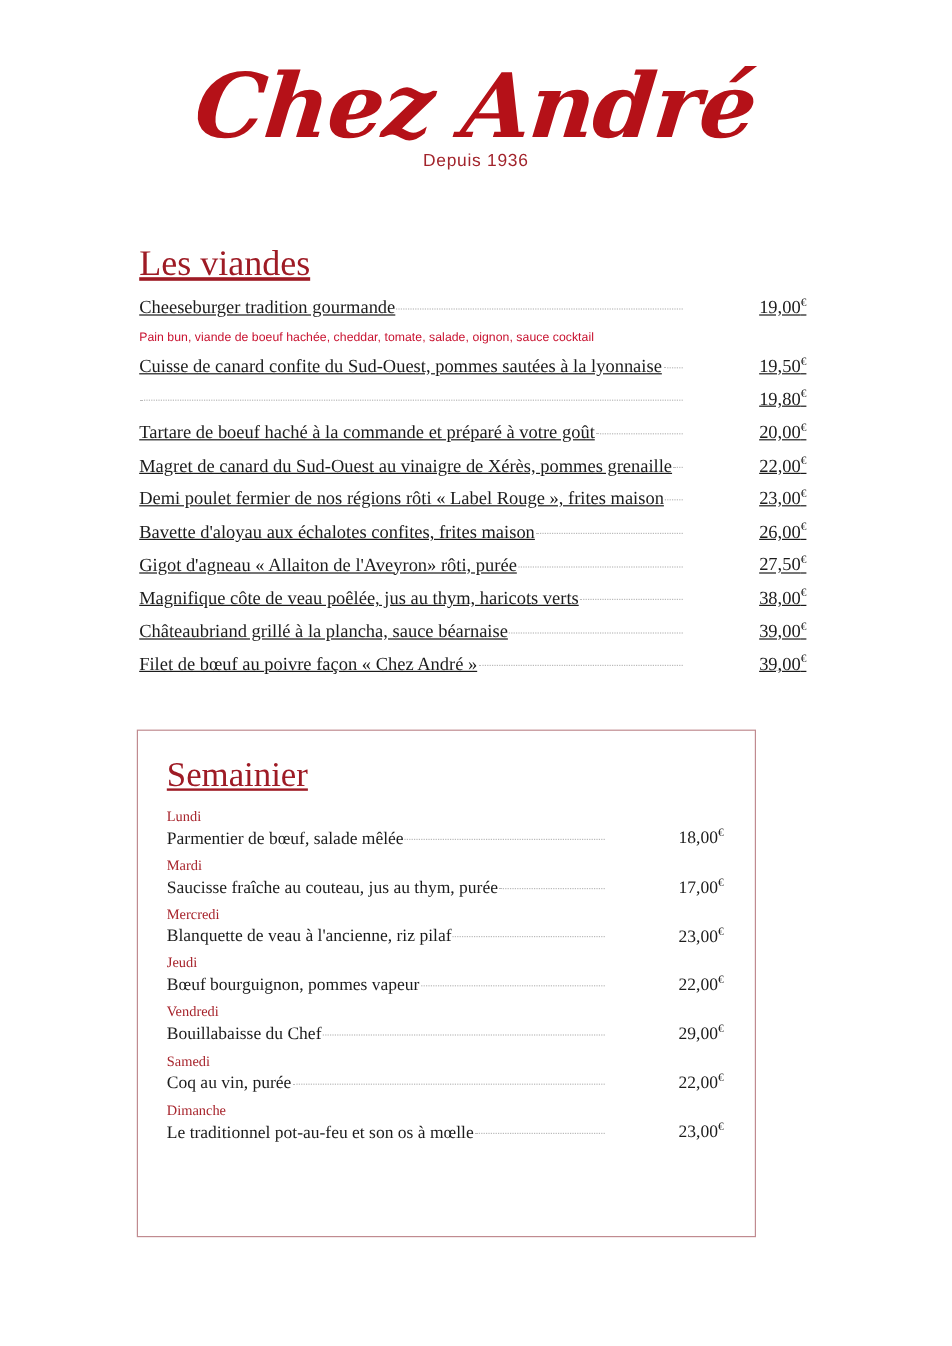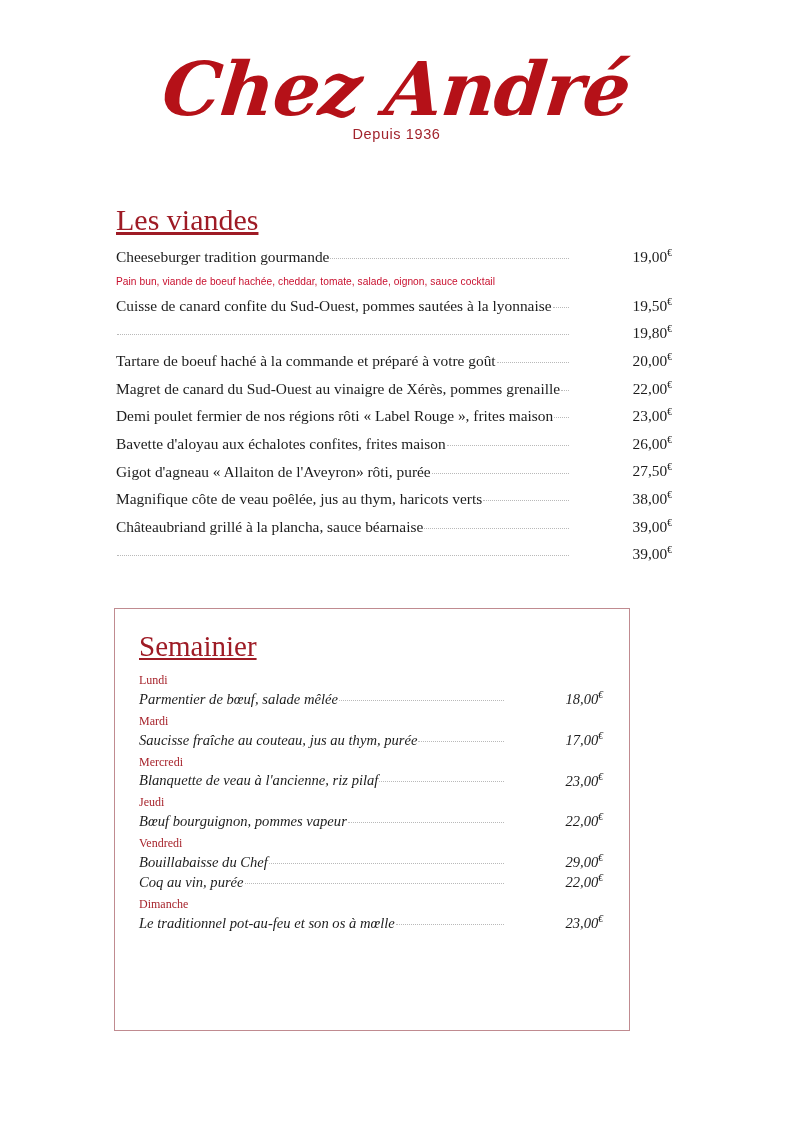--- a/index.html
+++ b/index.html
@@ -92,21 +92,21 @@
     font-size: 10.2px;
     color: #c8102e;
     margin: 2px 0 10px 0;
     letter-spacing: 0.05px;
   }
 
   
   #viandes {
     top: 203px;
   }
-  #viandes .entry { margin-bottom: 9.5px; }
+  #viandes .entry { margin-bottom: 9.5px; text-decoration: underline; }
   #viandes .entry-price { width: 62px; }
   #viandes .leader { margin-right: 6px; }
 
   
   .boxed {
     position: absolute;
     left: 114px;
     top: 608px;
     width: 516px;
     height: 423px;
@@ -119,21 +119,21 @@
   .boxed .section-title {
     font-size: 29px;
     margin-bottom: 10px;
   }
   .day {
     color: #a7242c;
     font-size: 12px;
     margin: 6px 0 2px 0;
     font-family: "Liberation Serif", serif;
   }
-  .boxed .entry { margin-bottom: 2px; font-style: italic; }
+  .boxed .entry { margin-bottom: 2px; }
   .boxed .entry-name { font-size: 14.6px; }
   .boxed .entry-price { font-size: 14.6px; width: 58px; }
   .boxed .leader { margin-right: 6px; }
 </style>
 </head>
 <body>
 
 <div class="header">
   <div class="logo-script">Chez André</div>
   <div class="logo-sub">Depuis 1936</div>
@@ -186,20 +186,21 @@
         <span class="entry-name">Magnifique côte de veau poêlée, jus au thym, haricots verts</span>
         <span class="leader"></span>
         <span class="entry-price">38,00<span class="cur">€</span></span>
       </div>
       <div class="entry">
         <span class="entry-name">Châteaubriand grillé à la plancha, sauce béarnaise</span>
         <span class="leader"></span>
         <span class="entry-price">39,00<span class="cur">€</span></span>
       </div>
       <div class="entry">
+        <span class="entry-name">Filet de bœuf au poivre façon « Chez André »</span>
         <span class="leader"></span>
         <span class="entry-price">39,00<span class="cur">€</span></span>
       </div>
     </div>
 </div>
 
 <div class="boxed">
   <div class="boxed-inner">
     <h2 class="section-title">Semainier</h2>
     <div id="semainier-list">
@@ -226,20 +227,21 @@
           <span class="entry-name">Bœuf bourguignon, pommes vapeur</span>
           <span class="leader"></span>
           <span class="entry-price">22,00<span class="cur">€</span></span>
         </div>
         <div class="day">Vendredi</div>
         <div class="entry">
           <span class="entry-name">Bouillabaisse du Chef</span>
           <span class="leader"></span>
           <span class="entry-price">29,00<span class="cur">€</span></span>
         </div>
+        <div class="day">Samedi</div>
         <div class="entry">
           <span class="entry-name">Coq au vin, purée</span>
           <span class="leader"></span>
           <span class="entry-price">22,00<span class="cur">€</span></span>
         </div>
         <div class="day">Dimanche</div>
         <div class="entry">
           <span class="entry-name">Le traditionnel pot-au-feu et son os à mœlle</span>
           <span class="leader"></span>
           <span class="entry-price">23,00<span class="cur">€</span></span>

